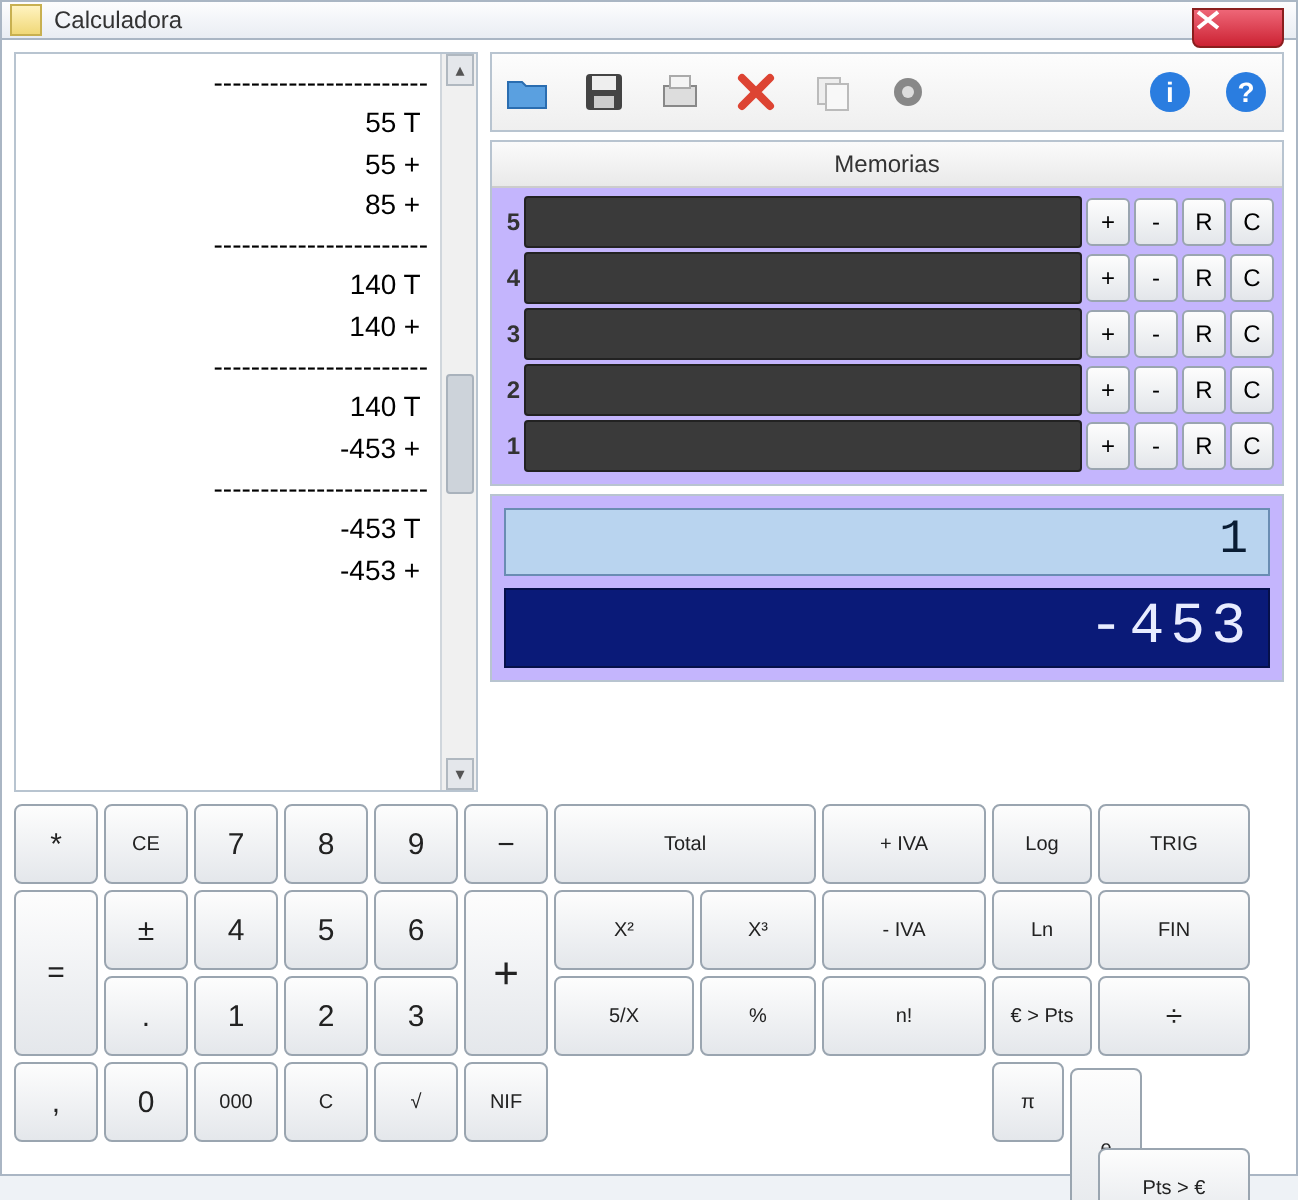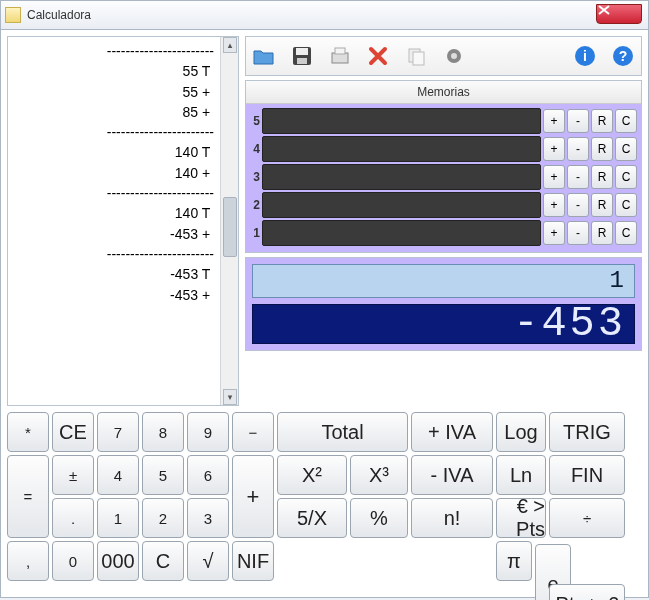--- a/index.html
+++ b/index.html
@@ -1,19 +1,19 @@
 <!DOCTYPE html>
 <html><head>
 <meta charset="utf-8">
 <style>
 * { box-sizing: border-box; margin: 0; padding: 0; font-family: "Segoe UI", Tahoma, sans-serif; }
 body { background: #eef2f6; width: 649px; height: 600px; overflow: hidden; }
 
 
-.titlebar { height: 30px; background: linear-gradient(#fdfdfe,#e9edf3); border: 1px solid #aab6c4; display: flex; align-items: center; padding: 0 4px; position: relative; }
+.titlebar { height: 20px; background: linear-gradient(#fdfdfe,#e9edf3); border: 1px solid #aab6c4; display: flex; align-items: center; padding: 0 4px; position: relative; }
 .titlebar .app-icon { width: 16px; height: 16px; background: linear-gradient(#fff3c0,#f0d878); border: 1px solid #c8b050; margin-right: 6px; }
 .titlebar .title { font-size: 12px; color: #333; }
 .titlebar .close { position: absolute; right: 6px; top: 3px; width: 46px; height: 20px; background: linear-gradient(#e67,#c23); border: 1px solid #8a1e1e; border-radius: 0 0 4px 4px; color: #fff; text-align: center; line-height: 17px; font-size: 12px; }
 
 .window-body { padding: 6px; background: #fff; border: 1px solid #aab6c4; border-top: none; height: 568px; }
 
 .top-row { display: flex; gap: 6px; height: 370px; }
 
 
 .tape-wrap { width: 232px; border: 1px solid #b8c4d0; background: #fff; position: relative; display: flex; }
@@ -32,27 +32,27 @@
 .mem-section, .dr-section { border: 1px solid #b8c4d0; background: #c4b5fd; }
 .section-header { text-align: center; font-size: 12px; color: #333; padding: 4px 0; background: linear-gradient(#fbfbfb,#e9e9e9); border-bottom: 1px solid #ccc; }
 .mem-body { padding: 4px 4px; }
 .mem-row { display: flex; align-items: center; margin-bottom: 2px; gap: 2px; }
 .mem-idx { width: 10px; font-size: 12px; font-weight: bold; color: #333; text-align: right; }
 .mem-lcd { flex: 1; height: 26px; background: #3a3a3a; border: 1px solid #222; border-radius: 2px; }
 .mem-btn { width: 22px; height: 24px; background: linear-gradient(#fdfdfd,#e3e6ea); border: 1px solid #9aa5b0; border-radius: 3px; font-size: 12px; line-height: 22px; text-align: center; cursor: default; }
 
 .dr-body { padding: 6px; }
 .input-lcd { height: 34px; background: #b9d4ef; border: 1px solid #6a8db3; margin-bottom: 6px; color: #0a1c33; font-family: "Courier New", monospace; font-size: 24px; text-align: right; padding: 2px 8px; letter-spacing: 2px; }
-.result-lcd { height: 40px; background: #0a1a78; border: 1px solid #06104a; color: #e8ecff; font-family: "Courier New", monospace; font-size: 42px; text-align: right; padding: 0 8px; letter-spacing: 3px; line-height: 38px; }
+.result-lcd { height: 40px; background: #0a1a78; border: 1px solid #06104a; color: #e8ecff; font-family: "Courier New", monospace; font-size: 29px; text-align: right; padding: 0 8px; letter-spacing: 3px; line-height: 38px; }
 
 
 .keypad { margin-top: 6px; display: grid; grid-template-columns: 42px 42px 42px 42px 42px 42px 70px 58px 82px 50px 76px; grid-auto-rows: 40px; gap: 3px; }
 .key { background: linear-gradient(#fdfdfd,#e4e7eb); border: 1px solid #9aa5b0; border-radius: 4px; font-size: 15px; display: flex; align-items: center; justify-content: center; color: #222; cursor: default; }
 .key.tall { grid-row: span 2; }
-.key.small { font-size: 20px; text-align: right; }
+.key.small { font-size: 10px; text-align: right; }
 svg { display:block; }
 </style>
 </head>
 <body>
 
 <div class="titlebar">
   <div class="app-icon"></div>
   <div class="title">Calculadora</div>
   <div class="close">
     <svg width="14" height="10" viewBox="0 0 14 10">

